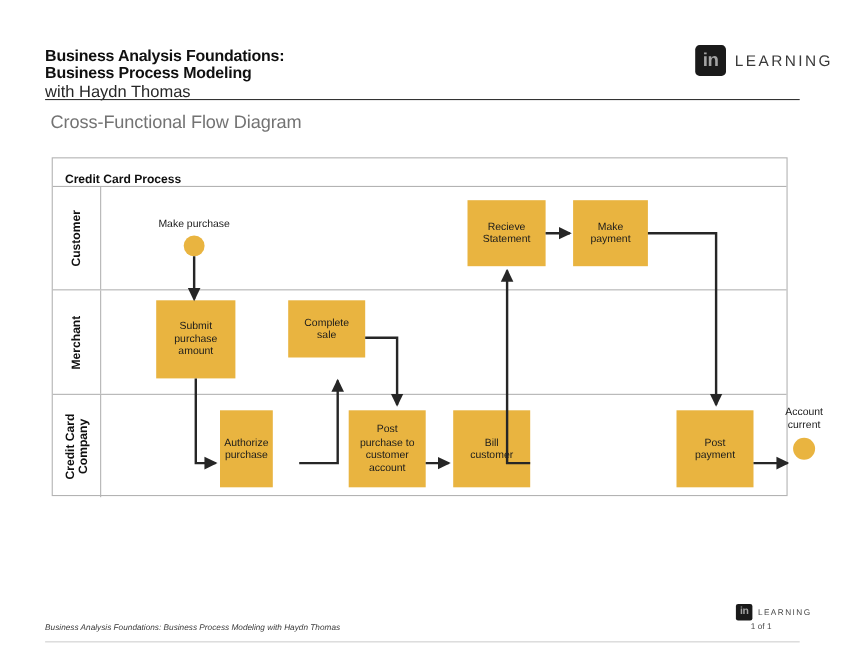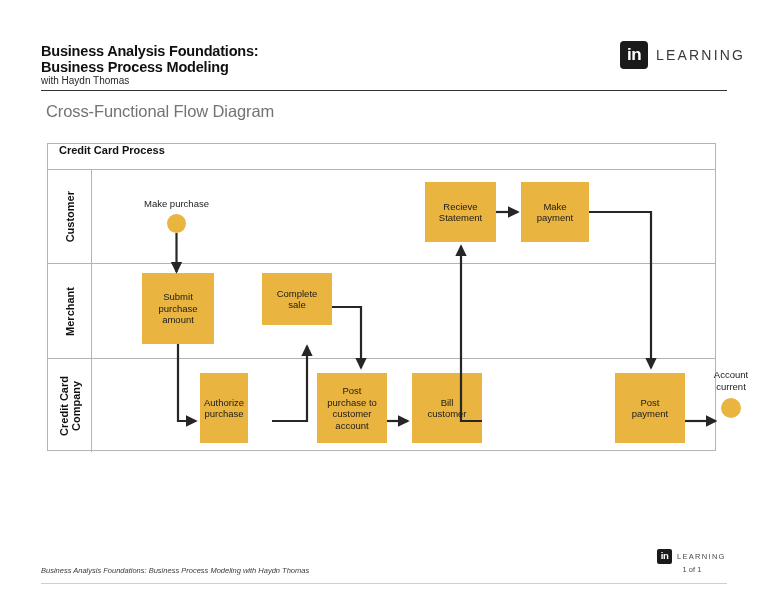--- a/index.html
+++ b/index.html
@@ -28,21 +28,21 @@
     font-size: 14.5px;
     font-weight: bold;
     line-height: 16px;
     letter-spacing: -0.2px;
     color: #101010;
     white-space: pre-line;
   }
   #course-author {
     position: absolute;
     left: 41px; top: 75px;
-    font-size: 10px;
+    font-size: 15px;
     font-weight: normal;
     color: #262626;
     text-align: center;
   }
   #header-rule {
     position: absolute;
     left: 41px; top: 90px;
     width: 686px; height: 1px;
     background: #333333;
   }
@@ -55,28 +55,29 @@
     align-items: center;
     gap: 8px;
   }
   .li-mark {
     width: 28px; height: 28px;
     background: #1a1a1a;
     border-radius: 4px;
     display: flex;
     align-items: center;
     justify-content: center;
-    color: #ffffff;
+    color: #a3a3a3;
     font-weight: bold;
     font-size: 17px;
     line-height: 1;
     letter-spacing: -0.5px;
     font-family: "Liberation Sans", sans-serif;
     padding-bottom: 2px;
     box-sizing: border-box;
+    margin-left: 12px;
   }
   .li-word {
     font-size: 14px;
     letter-spacing: 2.2px;
     color: #3a3a3a;
     font-weight: normal;
   }
 
   
   #slide-title {
@@ -96,21 +97,21 @@
     box-sizing: border-box;
     background: #ffffff;
   }
   #pool-title {
     position: absolute;
     left: 0; top: 0;
     width: 100%; height: 26px;
     border-bottom: 1px solid #b3b3b3;
     box-sizing: border-box;
     display: flex;
-    align-items: flex-start;
+    align-items: flex-end;
   }
   #pool-title-label {
     margin-left: 11px;
     font-size: 11px;
     font-weight: bold;
     color: #101010;
   }
 
   .lane {
     position: absolute;

